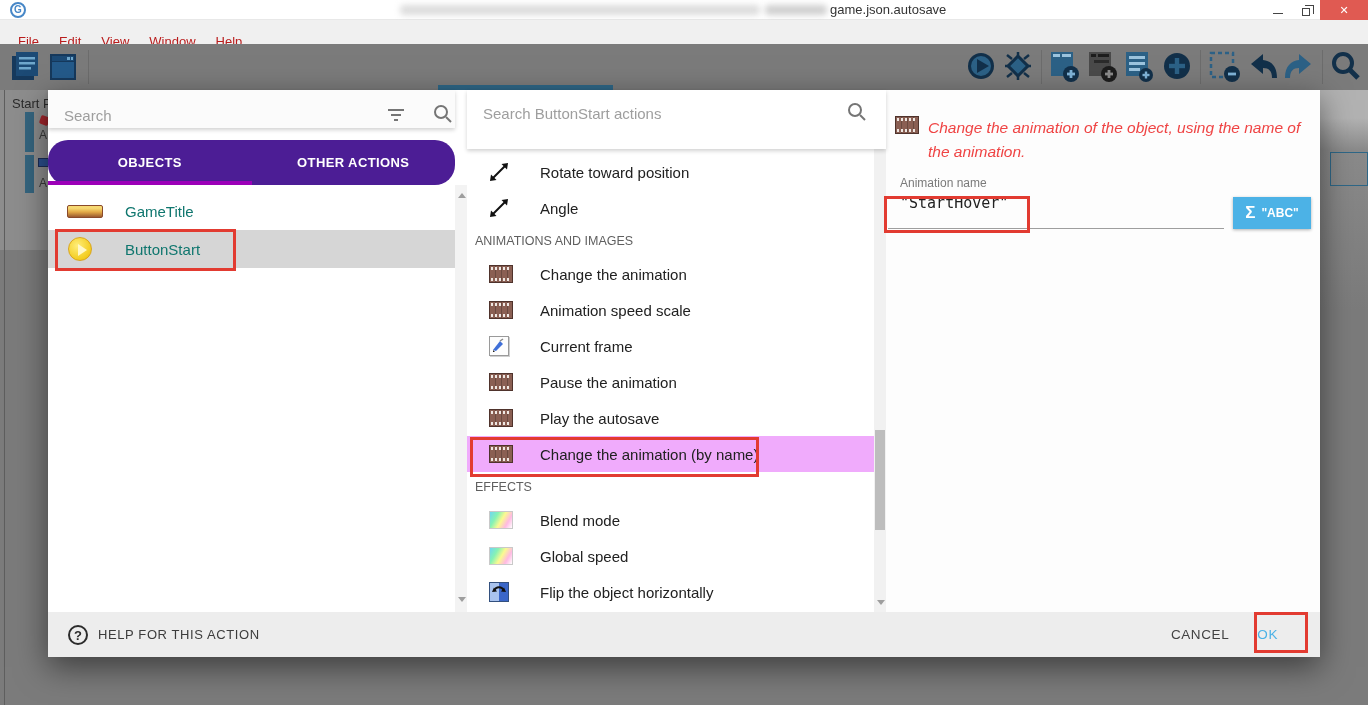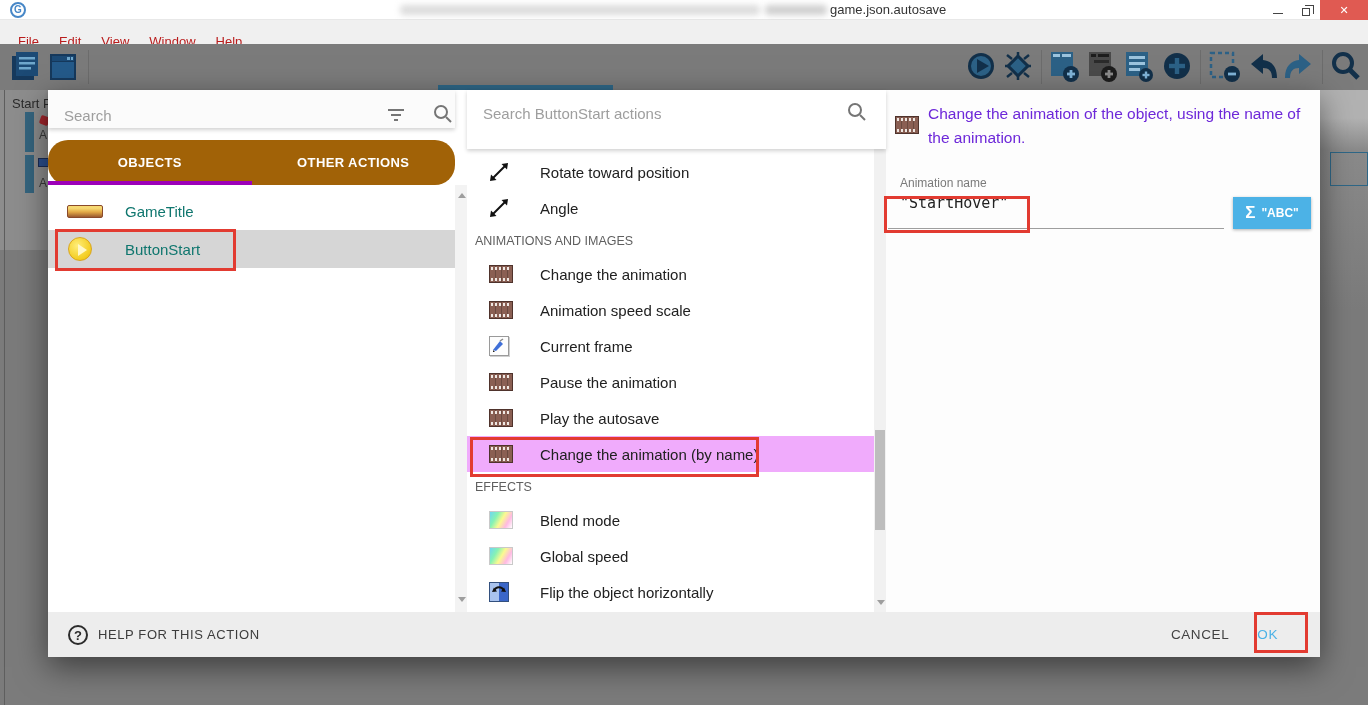--- a/index.html
+++ b/index.html
@@ -43,21 +43,21 @@
   .bg-right-box { position:absolute; left:1330px; top:108px; width:38px; height:34px; border:1px solid #2e6787; }
 
   
   .dialog { position:absolute; left:48px; top:90px; width:1272px; height:567px; background:#ffffff; box-shadow:0 10px 30px rgba(0,0,0,.5); }
 
   
   .col-left { position:absolute; left:0; top:0; width:407px; height:522px; background:#fff; }
   .search-bar { position:relative; width:100%; height:38px; background:#fbfbfb; box-shadow:0 2px 4px rgba(0,0,0,.18); z-index:3; }
   .search-input { position:absolute; left:16px; top:13px; width:300px; height:24px; border:none; outline:none; background:transparent; font-size:15px; color:#333; font-family:"Liberation Sans", sans-serif; }
   .search-input::placeholder { color:#9e9e9e; opacity:1; }
-  .tabs { position:absolute; left:0; top:50px; width:100%; height:45px; background:#a16207; display:flex;border-radius:20px; }
+  .tabs { position:absolute; left:0; top:50px; width:100%; height:45px; background:#4c1d95; display:flex;border-radius:20px; }
   .tab { flex:1; display:flex; align-items:center; justify-content:center; font-size:13px; font-weight:bold; color:#fff; letter-spacing:.4px; position:relative; }
   .tab-underline { position:absolute; left:0; bottom:0; width:100%; height:4px; background:#9c00b8; }
   .obj-list { position:absolute; left:0; top:102px; width:100%; }
   .obj-row { position:relative; width:100%; height:38px; display:flex; align-items:center; }
   .obj-row.selected { background:#d6d6d6; }
   .obj-row .obj-label { position:absolute; left:77px; font-size:15px; color:#0f766e; }
   .gametitle-thumb { position:absolute; left:19px; width:36px; height:13px; border-radius:2px; background:linear-gradient(#f6d872 20%, #e2a845 55%, #9a5a30 100%); border:1px solid #8a4a2a; }
   .playbtn-thumb { position:absolute; left:20px; width:24px; height:24px; border-radius:50%; background:radial-gradient(circle at 38% 35%, #ffee7a, #f3cc1f 70%, #e0b31a); border:1px solid #d9a520; }
   .playbtn-thumb::before { content:""; position:absolute; left:9px; top:6px; border-left:9px solid #fff8c8; border-top:6px solid transparent; border-bottom:6px solid transparent; }
 
@@ -84,21 +84,21 @@
   .icon-film { position:relative; width:24px; height:18px; background:repeating-linear-gradient(90deg,#8a5f53 0 5px,#6b4a40 5px 6px); border:1px solid #4f332c; }
   .icon-film::before, .icon-film::after { content:""; position:absolute; left:1px; right:1px; height:3px; background:repeating-linear-gradient(90deg,#efe7e2 0 2px, rgba(0,0,0,0) 2px 4px); }
   .icon-film::before { top:1px; } .icon-film::after { bottom:1px; }
   .icon-rainbow { width:24px; height:18px; border:1px solid #c9c9c9; background:linear-gradient(120deg,#6fd6f2 0%,#86f2b4 28%,#fbfa90 52%,#ffb9e2 76%,#ffffff 100%); }
   .icon-frame { position:relative; width:20px; height:20px; background:#fdfdfd; border:1px solid #9a9a9a; box-shadow:1px 1px 0 #cfcfcf; }
   .icon-flip { position:relative; width:20px; height:20px; border:1px solid #33507e; background:linear-gradient(90deg,#a9c3ee 0 50%,#3a66c8 50% 100%); }
 
   
   .col-right { position:absolute; left:838px; top:0; width:434px; height:522px; background:#fdfdfd; }
   .desc-icon { position:absolute; left:9px; top:26px; }
-  .desc-text { position:absolute; left:42px; top:12px; width:392px; font-size:15.5px; line-height:24px; color:#6d28d9; }
+  .desc-text { position:absolute; left:42px; top:26px; width:392px; font-size:15.5px; line-height:24px; color:#ef4444;font-style:italic; }
   .field-label { position:absolute; left:14px; top:86px; font-size:12px; color:#7a7a7a; }
   .field-value { position:absolute; left:14px; top:104px; width:325px; font-size:15px; font-family:"DejaVu Sans Mono", monospace; color:#222; background:transparent; border:none; outline:none; }
   .field-underline { position:absolute; left:2px; top:138px; width:336px; height:1px; background:#9e9e9e; }
   .expr-btn { position:absolute; left:347px; top:107px; width:78px; height:32px; background:#4cb2e6; box-shadow:0 1px 3px rgba(0,0,0,.3); display:flex; align-items:center; justify-content:center; gap:6px; color:#fff; cursor:pointer; }
   .expr-sigma { font-size:17px; font-weight:bold; }
   .expr-label { font-size:12px; font-weight:bold; }
 
   
   .dlg-footer { position:absolute; left:0; top:522px; width:1272px; height:45px; background:#ededed; display:flex; align-items:center; }
   .help-wrap { display:flex; align-items:center; gap:10px; margin-left:20px; }

